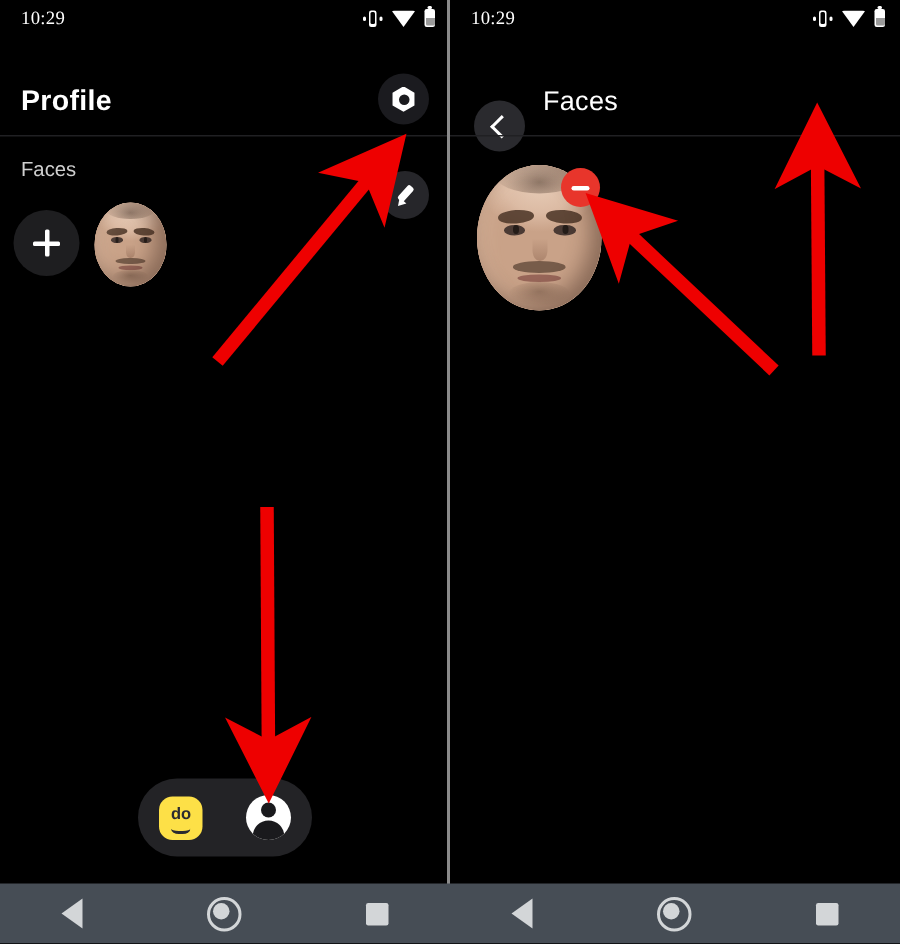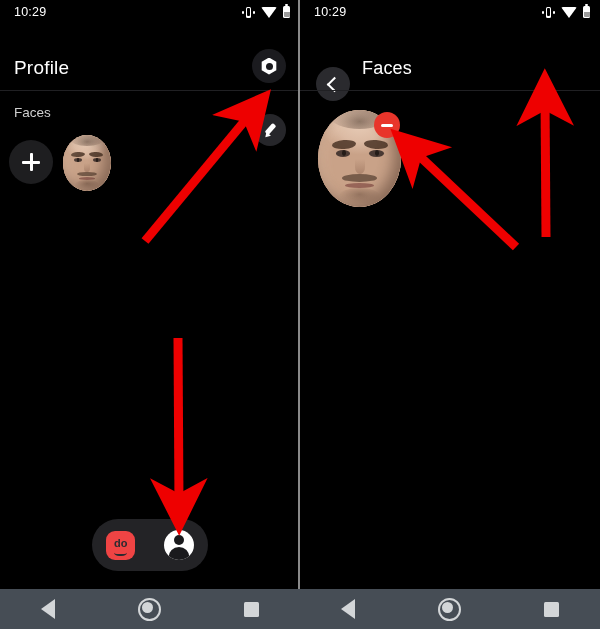--- a/index.html
+++ b/index.html
@@ -6,39 +6,39 @@
   body{width:600px;height:629px;overflow:hidden;font-family:"Liberation Sans",sans-serif;}
   .screen{position:relative;width:600px;height:629px;background:#000;}
 
   .panel{position:absolute;top:0;height:629px;width:300px;background:#000;overflow:hidden;}
   .panel.left{left:0;}
   .panel.right{left:300px;}
   .divider{position:absolute;left:298px;top:0;width:2px;height:600px;background:#8a8a8a;z-index:6;}
 
   
   .statusbar{position:absolute;top:0;left:0;width:300px;height:24px;display:flex;align-items:center;
-             justify-content:space-between;padding:0 10px 0 14px;box-sizing:border-box;}
+             justify-content:space-between;padding:0 10px 0 14px;box-sizing:border-box;font-family:Liberation Serif, serif;}
   .status-time{color:#fff;font-size:12.5px;letter-spacing:.2px;}
   .status-icons{display:flex;align-items:center;gap:6px;}
   .ic-vibrate{position:relative;width:13px;height:11px;}
   .ic-vibrate .body{position:absolute;left:4px;top:0;width:5px;height:11px;background:#fff;border-radius:1.5px;}
   .ic-vibrate .body:after{content:"";position:absolute;left:1px;top:1.5px;width:3px;height:8px;background:#000;border-radius:1px;}
   .ic-vibrate .l,.ic-vibrate .r{position:absolute;top:4px;width:2px;height:3px;background:#fff;border-radius:1px;}
   .ic-vibrate .l{left:0;}
   .ic-vibrate .r{right:0;}
   .ic-wifi{width:0;height:0;border-left:8px solid transparent;border-right:8px solid transparent;
            border-top:11px solid #fff;border-radius:2px;}
   .ic-batt{position:relative;width:7px;height:12px;background:#fff;border-radius:1.5px;}
   .ic-batt:before{content:"";position:absolute;left:2px;top:-2px;width:3px;height:2px;background:#fff;border-radius:1px;}
   .ic-batt:after{content:"";position:absolute;left:0.5px;top:5.5px;width:6px;height:5px;background:#9a9a9a;border-radius:0 0 1px 1px;}
 
   
   .appbar{position:absolute;top:24px;left:0;width:300px;height:66px;}
   .appbar-title{position:absolute;left:14px;top:44px;transform:translateY(-50%);color:#fff;
-                font-size:19px;font-weight:400;letter-spacing:.2px;}
+                font-size:19px;font-weight:700;letter-spacing:.2px;}
   .appbar-title.withback{left:62px;font-size:18px;font-weight:500;}
 
   .circ-btn{position:absolute;border-radius:50%;display:flex;align-items:center;justify-content:center;}
   .settings-btn{right:14px;top:42px;transform:translateY(-50%);width:34px;height:34px;background:#1b1b1f;}
   .ic-settings{position:relative;width:17px;height:17px;}
   .hexagon{width:17px;height:17px;background:#fff;
            clip-path:polygon(50% 0%,93% 25%,93% 75%,50% 100%,7% 75%,7% 25%);}
   .hexagon:after{content:"";position:absolute;left:5px;top:5px;width:7px;height:7px;background:#1b1b1f;border-radius:50%;}
 
   .back-btn{left:16px;top:60px;transform:translateY(-50%);width:34px;height:34px;background:#2a2a2e;cursor:pointer;}
@@ -100,21 +100,21 @@
   .face-thumb-right{left:18px;top:110px;width:83px;height:97px;}
 
   .remove-badge{position:absolute;left:74px;top:112px;width:26px;height:26px;border-radius:50%;
                 background:#e8352b;display:flex;align-items:center;justify-content:center;cursor:pointer;}
   .remove-badge .bar{width:12px;height:3px;background:#fff;border-radius:2px;}
 
   
   .bottom-nav{position:absolute;left:92px;top:519px;width:116px;height:52px;border-radius:26px;
               background:#232326;display:flex;align-items:center;justify-content:space-around;}
   .nav-item{display:flex;align-items:center;justify-content:center;cursor:pointer;}
-  .ic-do{width:29px;height:29px;border-radius:9px;background:#ef4444;position:relative;
+  .ic-do{width:29px;height:29px;border-radius:9px;background:#fde047;position:relative;
          display:flex;align-items:center;justify-content:center;}
   .ic-do .txt{color:#2b2b30;font-size:11px;font-weight:700;line-height:1;margin-top:-4px;
               font-family:"Liberation Sans",sans-serif;}
   .ic-do .smile{position:absolute;left:8px;top:16px;width:13px;height:7px;
                 border-bottom:2px solid #2b2b30;border-radius:0 0 40% 40%;}
   .ic-account{width:30px;height:30px;border-radius:50%;background:#fff;position:relative;overflow:hidden;}
   .ic-account .head{position:absolute;left:50%;top:5px;transform:translateX(-50%);
                     width:10px;height:10px;border-radius:50%;background:#1a1a1d;}
   .ic-account .body{position:absolute;left:50%;top:17px;transform:translateX(-50%);
                     width:21px;height:16px;border-radius:11px 11px 0 0;background:#1a1a1d;}

